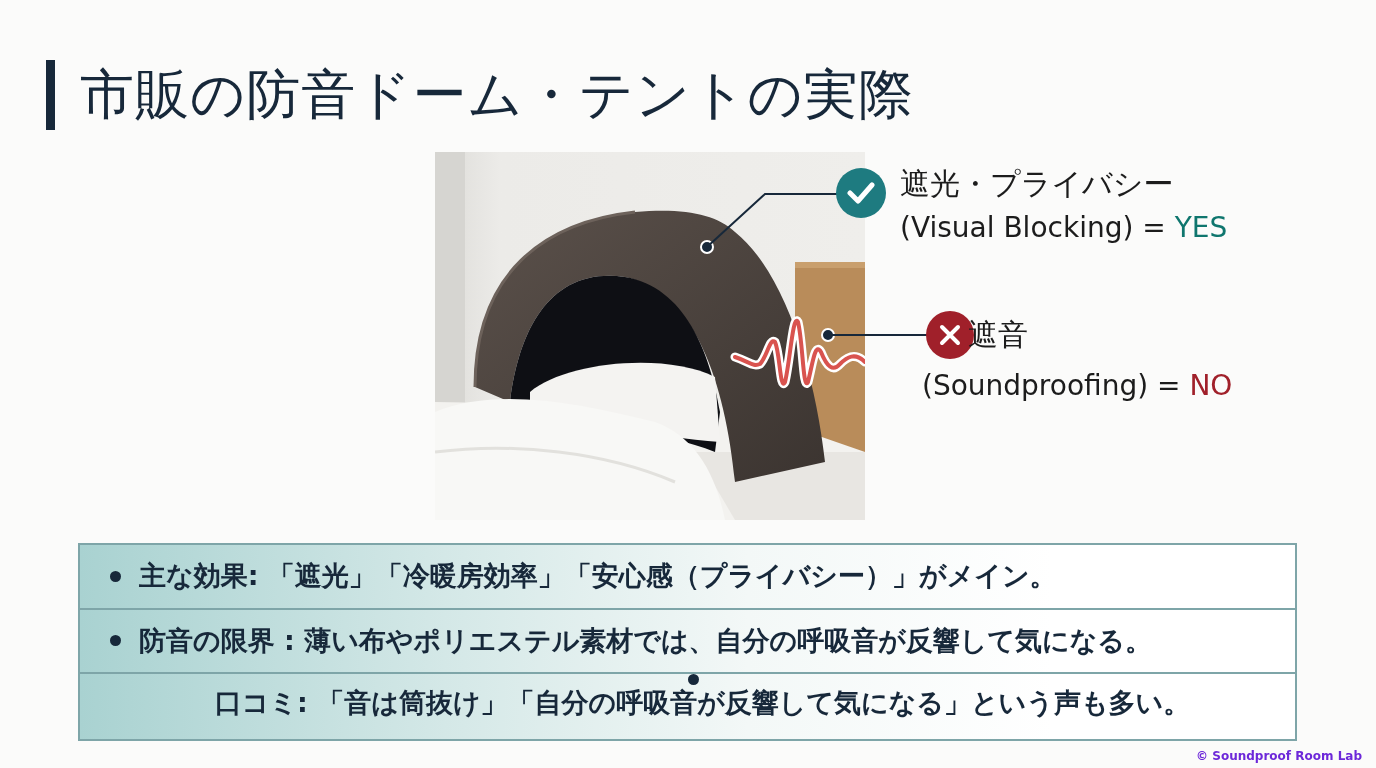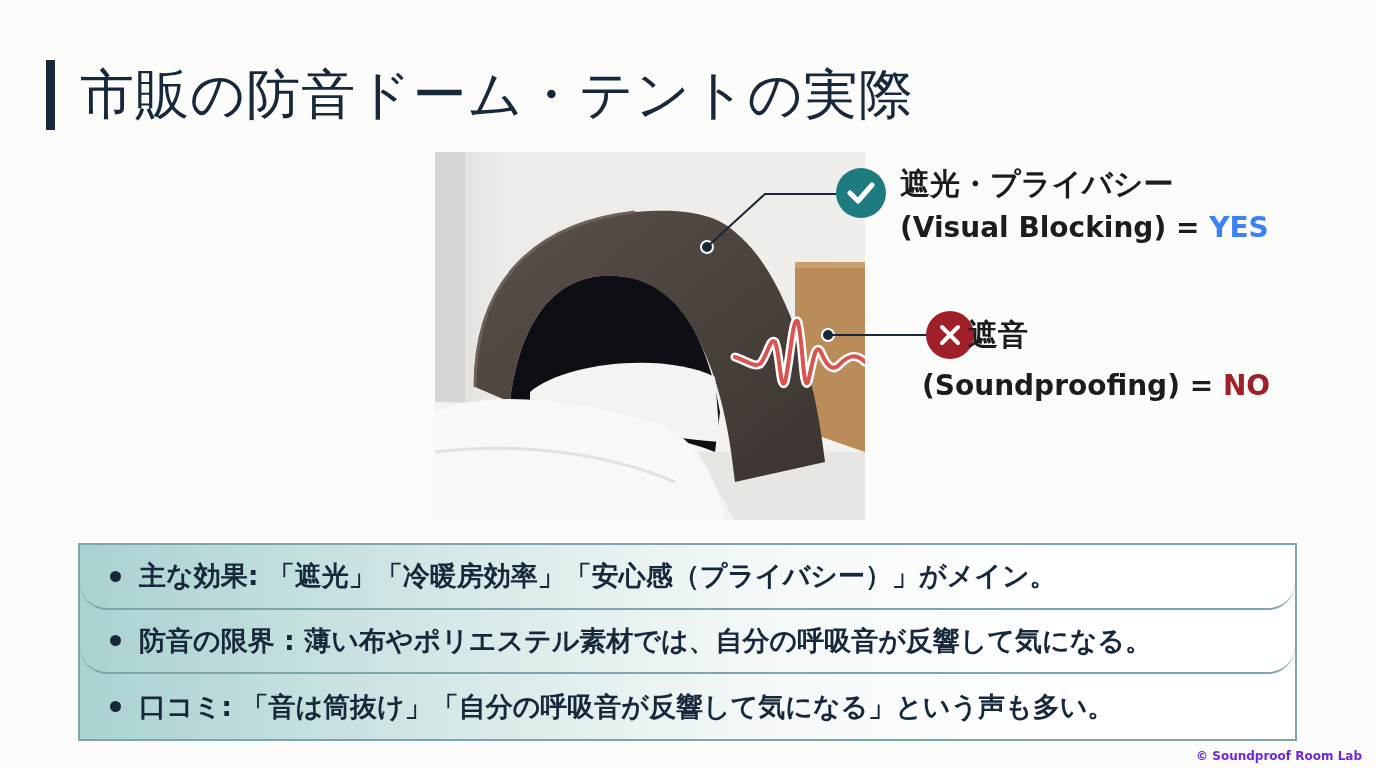--- a/index.html
+++ b/index.html
@@ -16,42 +16,42 @@
   .title {
     position: absolute; left: 80px; top: 56px; margin: 0;
     font-size: 54px; font-weight: normal; letter-spacing: 1px; color: #17283a;
     white-space: nowrap; line-height: 78px;
   }
   .photo {
     position: absolute; left: 435px; top: 152px; width: 430px; height: 368px;
     overflow: hidden; background: #e9e8e5;
   }
   .callout-text {
-    position: absolute; font-weight: bold; font-size: 30px; line-height: 44px;
+    position: absolute; font-weight: normal; font-size: 30px; line-height: 44px;
     color: #1c1c1c; white-space: nowrap;
   }
   .callout-text .sub { font-size: 28px; }
-  .yes { color: #3b82f6; margin-top: 22px; }
+  .yes { color: #0f766e; margin-top: 22px; }
   .no { color: #a0202a; text-align: center; }
   .badge {
     position: absolute; width: 50px; height: 50px; border-radius: 50%;
     display: flex; align-items: center; justify-content: center;
   }
   .badge svg { display: block; }
   .table {
     position: absolute; left: 78px; top: 543px; width: 1219px; height: 198px;
     border: 2px solid #7ea5a8; box-sizing: border-box;
     background: linear-gradient(90deg, #a9d2d1 0%, #d4e8e7 30%, #f3f8f7 55%, #ffffff 80%);
   }
   .row {
     height: 64.67px; box-sizing: border-box; display: flex; align-items: center;
     padding-left: 30px; font-size: 27px; font-weight: bold; color: #17283a;
-    white-space: nowrap; border-bottom: 2px solid #7ea5a8; border-radius: 27px;
+    white-space: nowrap; border-bottom: 2px solid #7ea5a8;
   }
-  .row:last-child { border-bottom: none; }
+  .row:last-child { border-bottom: none; flex-direction: column; }
   .bullet {
     width: 11px; height: 11px; border-radius: 50%; background: #17283a;
     margin-right: 18px; flex: none;
   }
   .copyright {
     position: absolute; right: 14px; top: 749px; font-size: 12px; font-weight: bold;
     color: #6d28d9; white-space: nowrap;
   }
 </style>
 </head>

